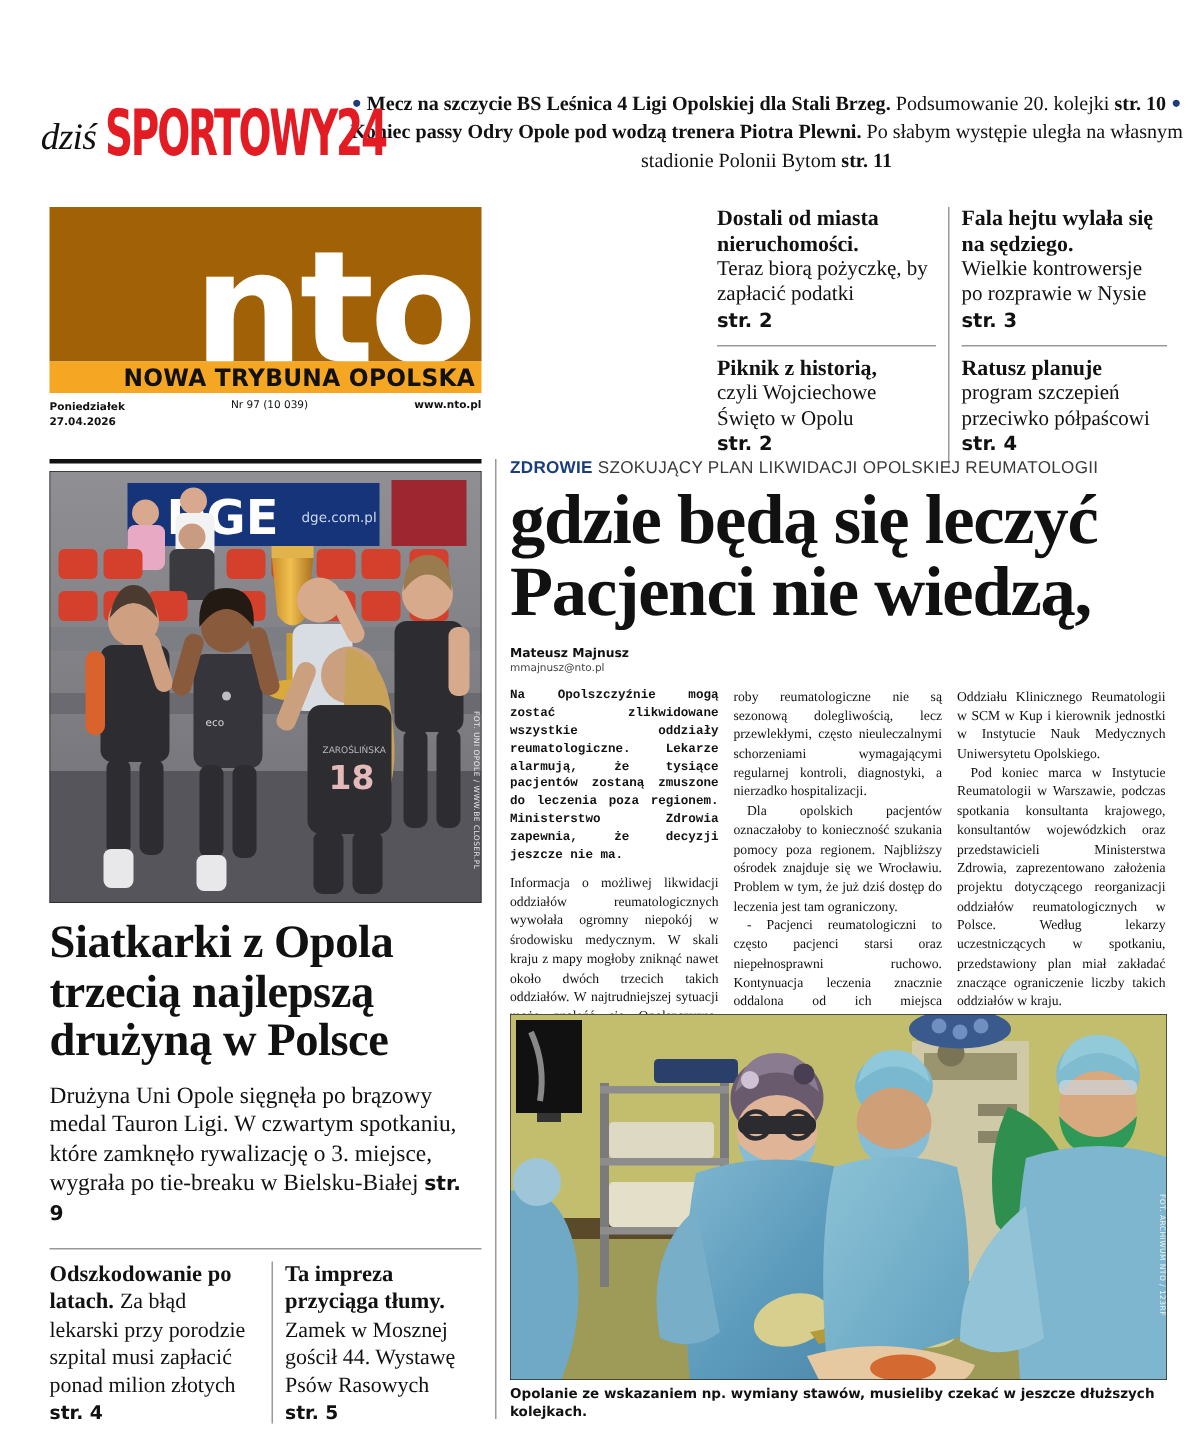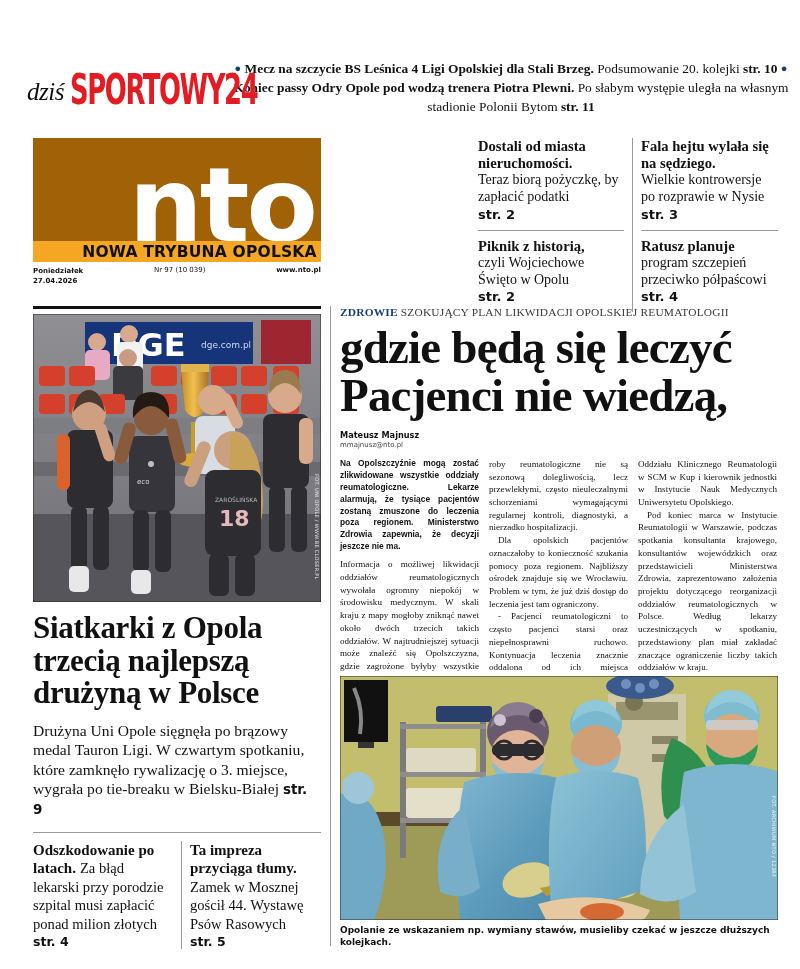--- a/index.html
+++ b/index.html
@@ -110,37 +110,37 @@
   .bottom-teasers { margin-top:14px; padding-top:8px; border-top:1px solid #999; display:flex; }
   .bt-col { width:140px; }
   .bt-col.second { margin-left:8px; padding-left:8px; border-left:1px solid #999; }
   .bt-h { font-family:"Liberation Serif", serif; font-weight:bold; font-size:15px; line-height:1.15; color:#111; }
   .bt-b { font-family:"Liberation Serif", serif; font-size:14.6px; line-height:1.2; color:#111; }
   .bt-p { font-family:"DejaVu Sans", sans-serif; font-weight:bold; font-size:12.5px; color:#111; margin-top:1px; }
 
   
   .mainart { position:absolute; left:340px; top:306px; width:438px; }
   .kicker {
-    font-family:Liberation Serif, serif; font-size:11.4px; letter-spacing:0.2px;
+    font-family:Liberation Sans, sans-serif; font-size:11.4px; letter-spacing:0.2px;
     color:#3a3a3a; padding-bottom:3px;
   }
   .kicker .k-lab { color:#1B3D7A; font-weight:bold; }
   .main-head {
     font-family:"Liberation Serif", serif; font-weight:bold;
     font-size:47px; line-height:1.03; color:#111; letter-spacing:-0.8px;
     margin-top:2px;
   }
   .byline { margin-top:10px; }
   .byline .b-name { font-family:"DejaVu Sans", sans-serif; font-weight:bold; font-size:8.2px; color:#111; }
   .byline .b-mail { font-family:"DejaVu Sans", sans-serif; font-size:7px; color:#444; margin-top:1px; }
 
   .cols3 { display:flex; margin-top:9px; gap:10px; }
   .col3 { width:139px; }
   .lede-bold {
-    font-family:Liberation Sans, sans-serif; font-weight:bold; font-size:8.4px;
+    font-family:Liberation Mono, monospace; font-weight:bold; font-size:8.4px;
     line-height:1.42; color:#111; text-align:justify;
   }
   .body-t {
     font-family:"Liberation Serif", serif; font-size:9.1px; line-height:1.4;
     color:#111; text-align:justify;
   }
   .body-t p { text-indent:9px; }
   .body-t p.noind { text-indent:0; }
   .body-t p.gap { margin-top:5px; }
   .readmore { font-family:"Liberation Serif", serif; font-style:italic; font-size:8.4px; color:#333; margin-top:1px; }

